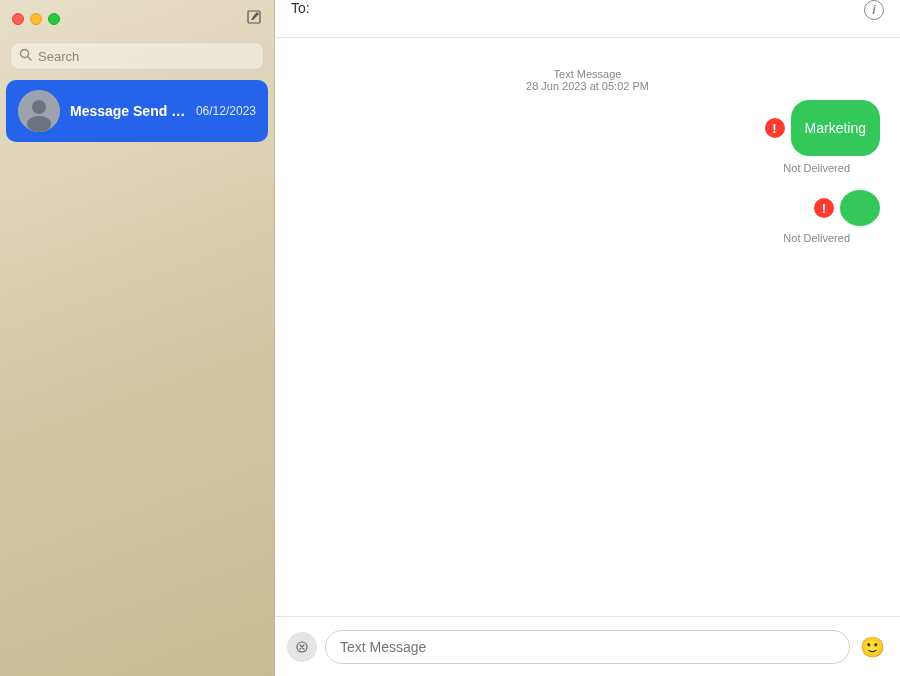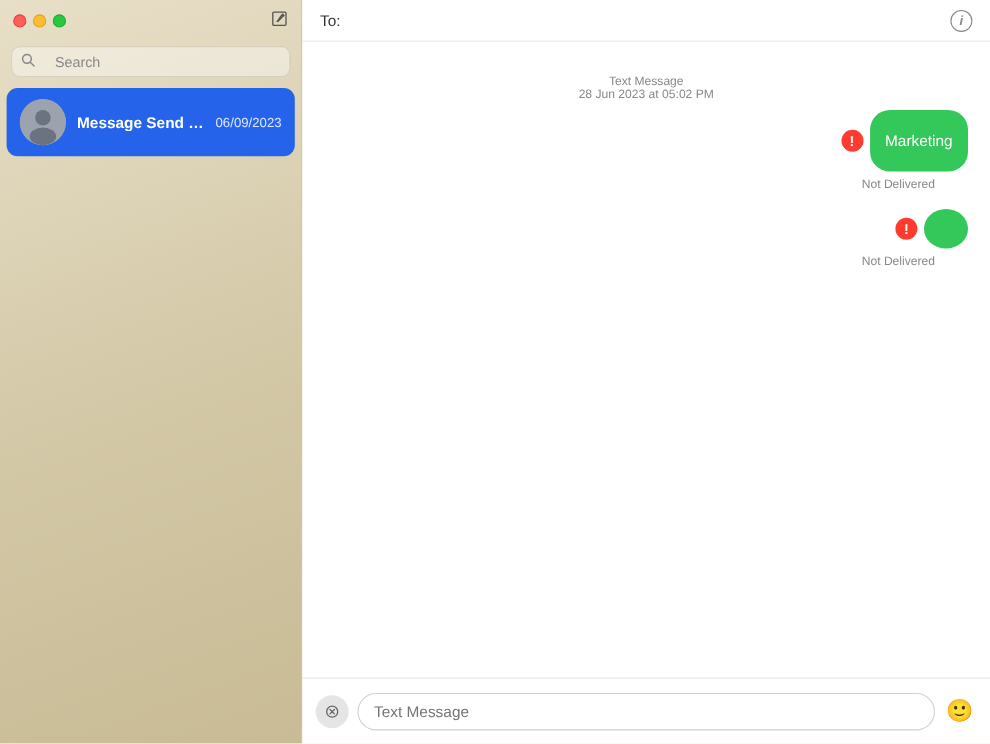--- a/index.html
+++ b/index.html
@@ -54,21 +54,21 @@
     }
 
     .search-bar {
       margin: 4px 10px 8px 10px;
       background: rgba(255,255,255,0.4);
       border-radius: 8px;
       height: 28px;
       display: flex;
       align-items: center;
       padding: 0 8px;
-      gap: 18px;
+      gap: 6px;
       border: 0.5px solid rgba(0,0,0,0.1);
     }
 
     .search-icon-svg {
       color: #888;
       font-size: 13px;
     }
 
     .search-text {
       color: #888;
@@ -134,21 +134,20 @@
       flex: 1;
       display: flex;
       flex-direction: column;
       background: white;
       height: 676px;
     }
 
     .main-titlebar {
       height: 38px;
       display: flex;
-      align-items: center;
       justify-content: space-between;
       padding: 0 16px;
       border-bottom: 1px solid #e5e5e5;
       background: white;
     }
 
     .to-label {
       font-size: 14px;
       color: #333;
     }
@@ -318,21 +317,21 @@
       <div class="avatar">
         <svg viewBox="0 0 42 42" fill="none" xmlns="http://www.w3.org/2000/svg">
           <circle cx="21" cy="21" r="21" fill="#9ca3af"></circle>
           <circle cx="21" cy="17" r="7" fill="#6b7280"></circle>
           <ellipse cx="21" cy="34" rx="12" ry="8" fill="#6b7280"></ellipse>
         </svg>
       </div>
       <div class="conv-info">
         <div class="conv-name">Message Send Failure</div>
       </div>
-      <div class="conv-date">06/09/2023</div>
+      <div class="conv-date">06/12/2023</div>
     </div>
   </div>
 </div>
 
 <div class="main">
   <div class="main-titlebar">
     <span class="to-label">To:</span>
     <div class="info-icon">
       <span>i</span>
     </div>

